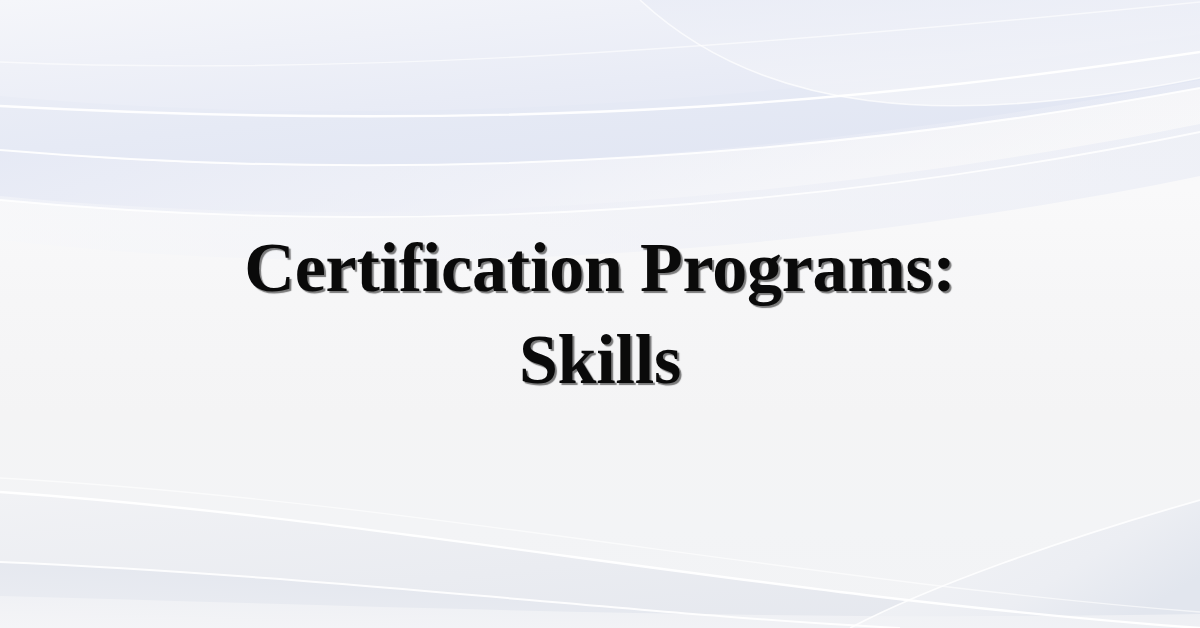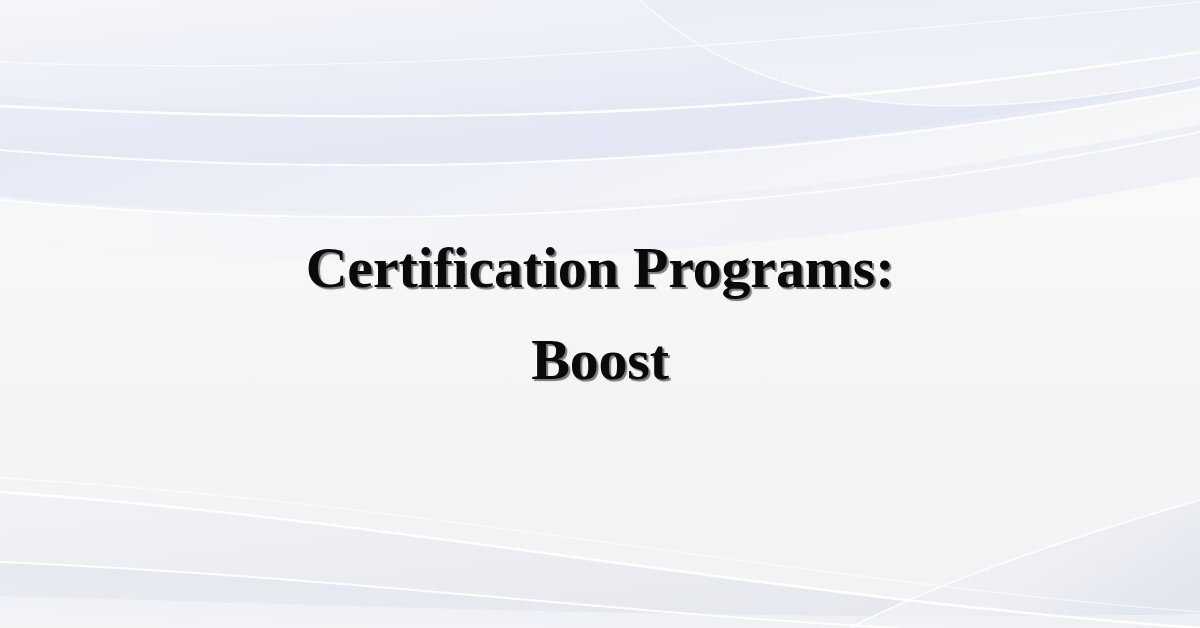--- a/index.html
+++ b/index.html
@@ -49,21 +49,21 @@
     align-items: center;
     justify-content: center;
     z-index: 5;
   }
 
   .headline {
     width: 1040px;
     text-align: center;
     font-family: "Liberation Serif", "DejaVu Serif", serif;
     font-weight: bold;
-    font-size: 58px;
+    font-size: 70px;
     line-height: 92px;
     letter-spacing: -0.2px;
     color: #0a0a0a;
     text-shadow: 2px 2px 1px rgba(20,20,20,0.55);
     margin: 0;
     padding: 0;
   }
 
   .headline .line {
     display: block;
@@ -148,17 +148,17 @@
 
     <path d="M0,492 C400,520 760,596 1200,628" fill="none" stroke="#ffffff" stroke-width="2.4" opacity="0.95"></path>
     <path d="M0,562 C330,576 650,616 900,628" fill="none" stroke="#ffffff" stroke-width="2.0" opacity="0.9"></path>
     <path d="M1200,500 C1060,540 930,586 850,628" fill="none" stroke="#ffffff" stroke-width="1.8" opacity="0.85"></path>
     <path d="M0,478 C420,502 790,580 1200,612" fill="none" stroke="#ffffff" stroke-width="1.4" opacity="0.6"></path>
   </svg>
 
   <div class="headline-wrap">
     <h1 class="headline">
       <span class="line">Certification Programs:</span>
-      <span class="line">Boost</span>
+      <span class="line">Skills</span>
     </h1>
   </div>
 
 </div>
 
 </body></html>

